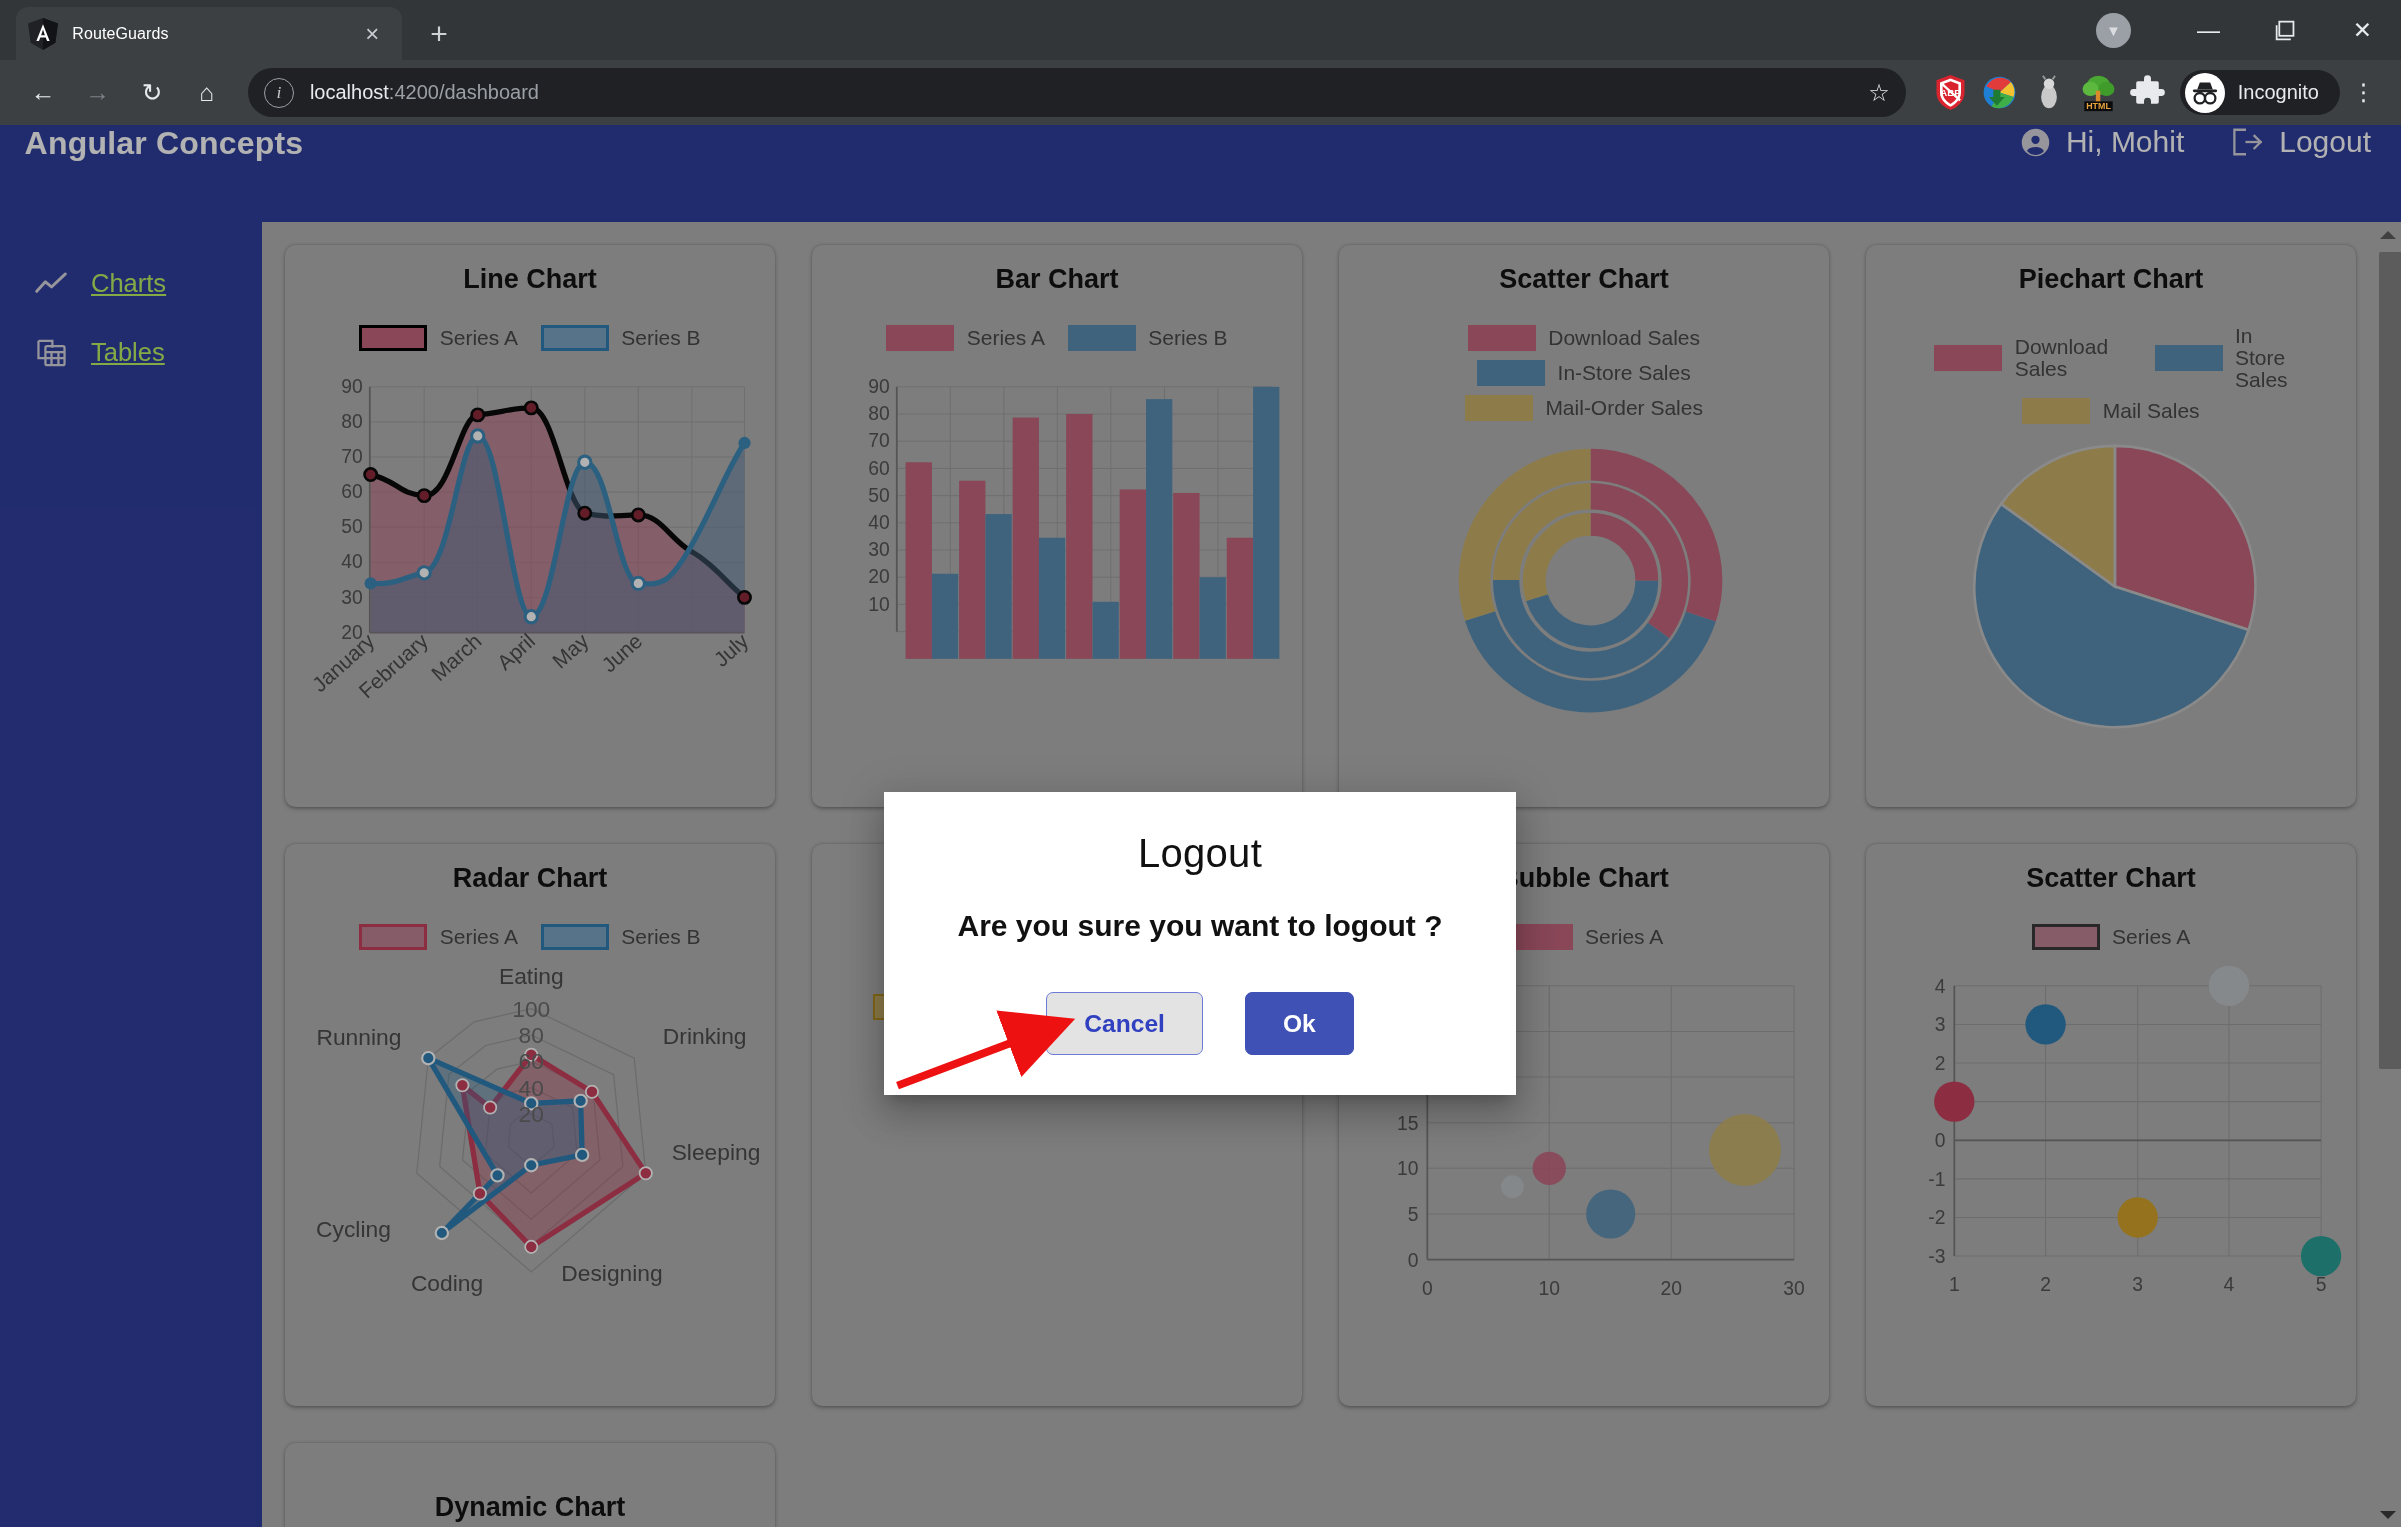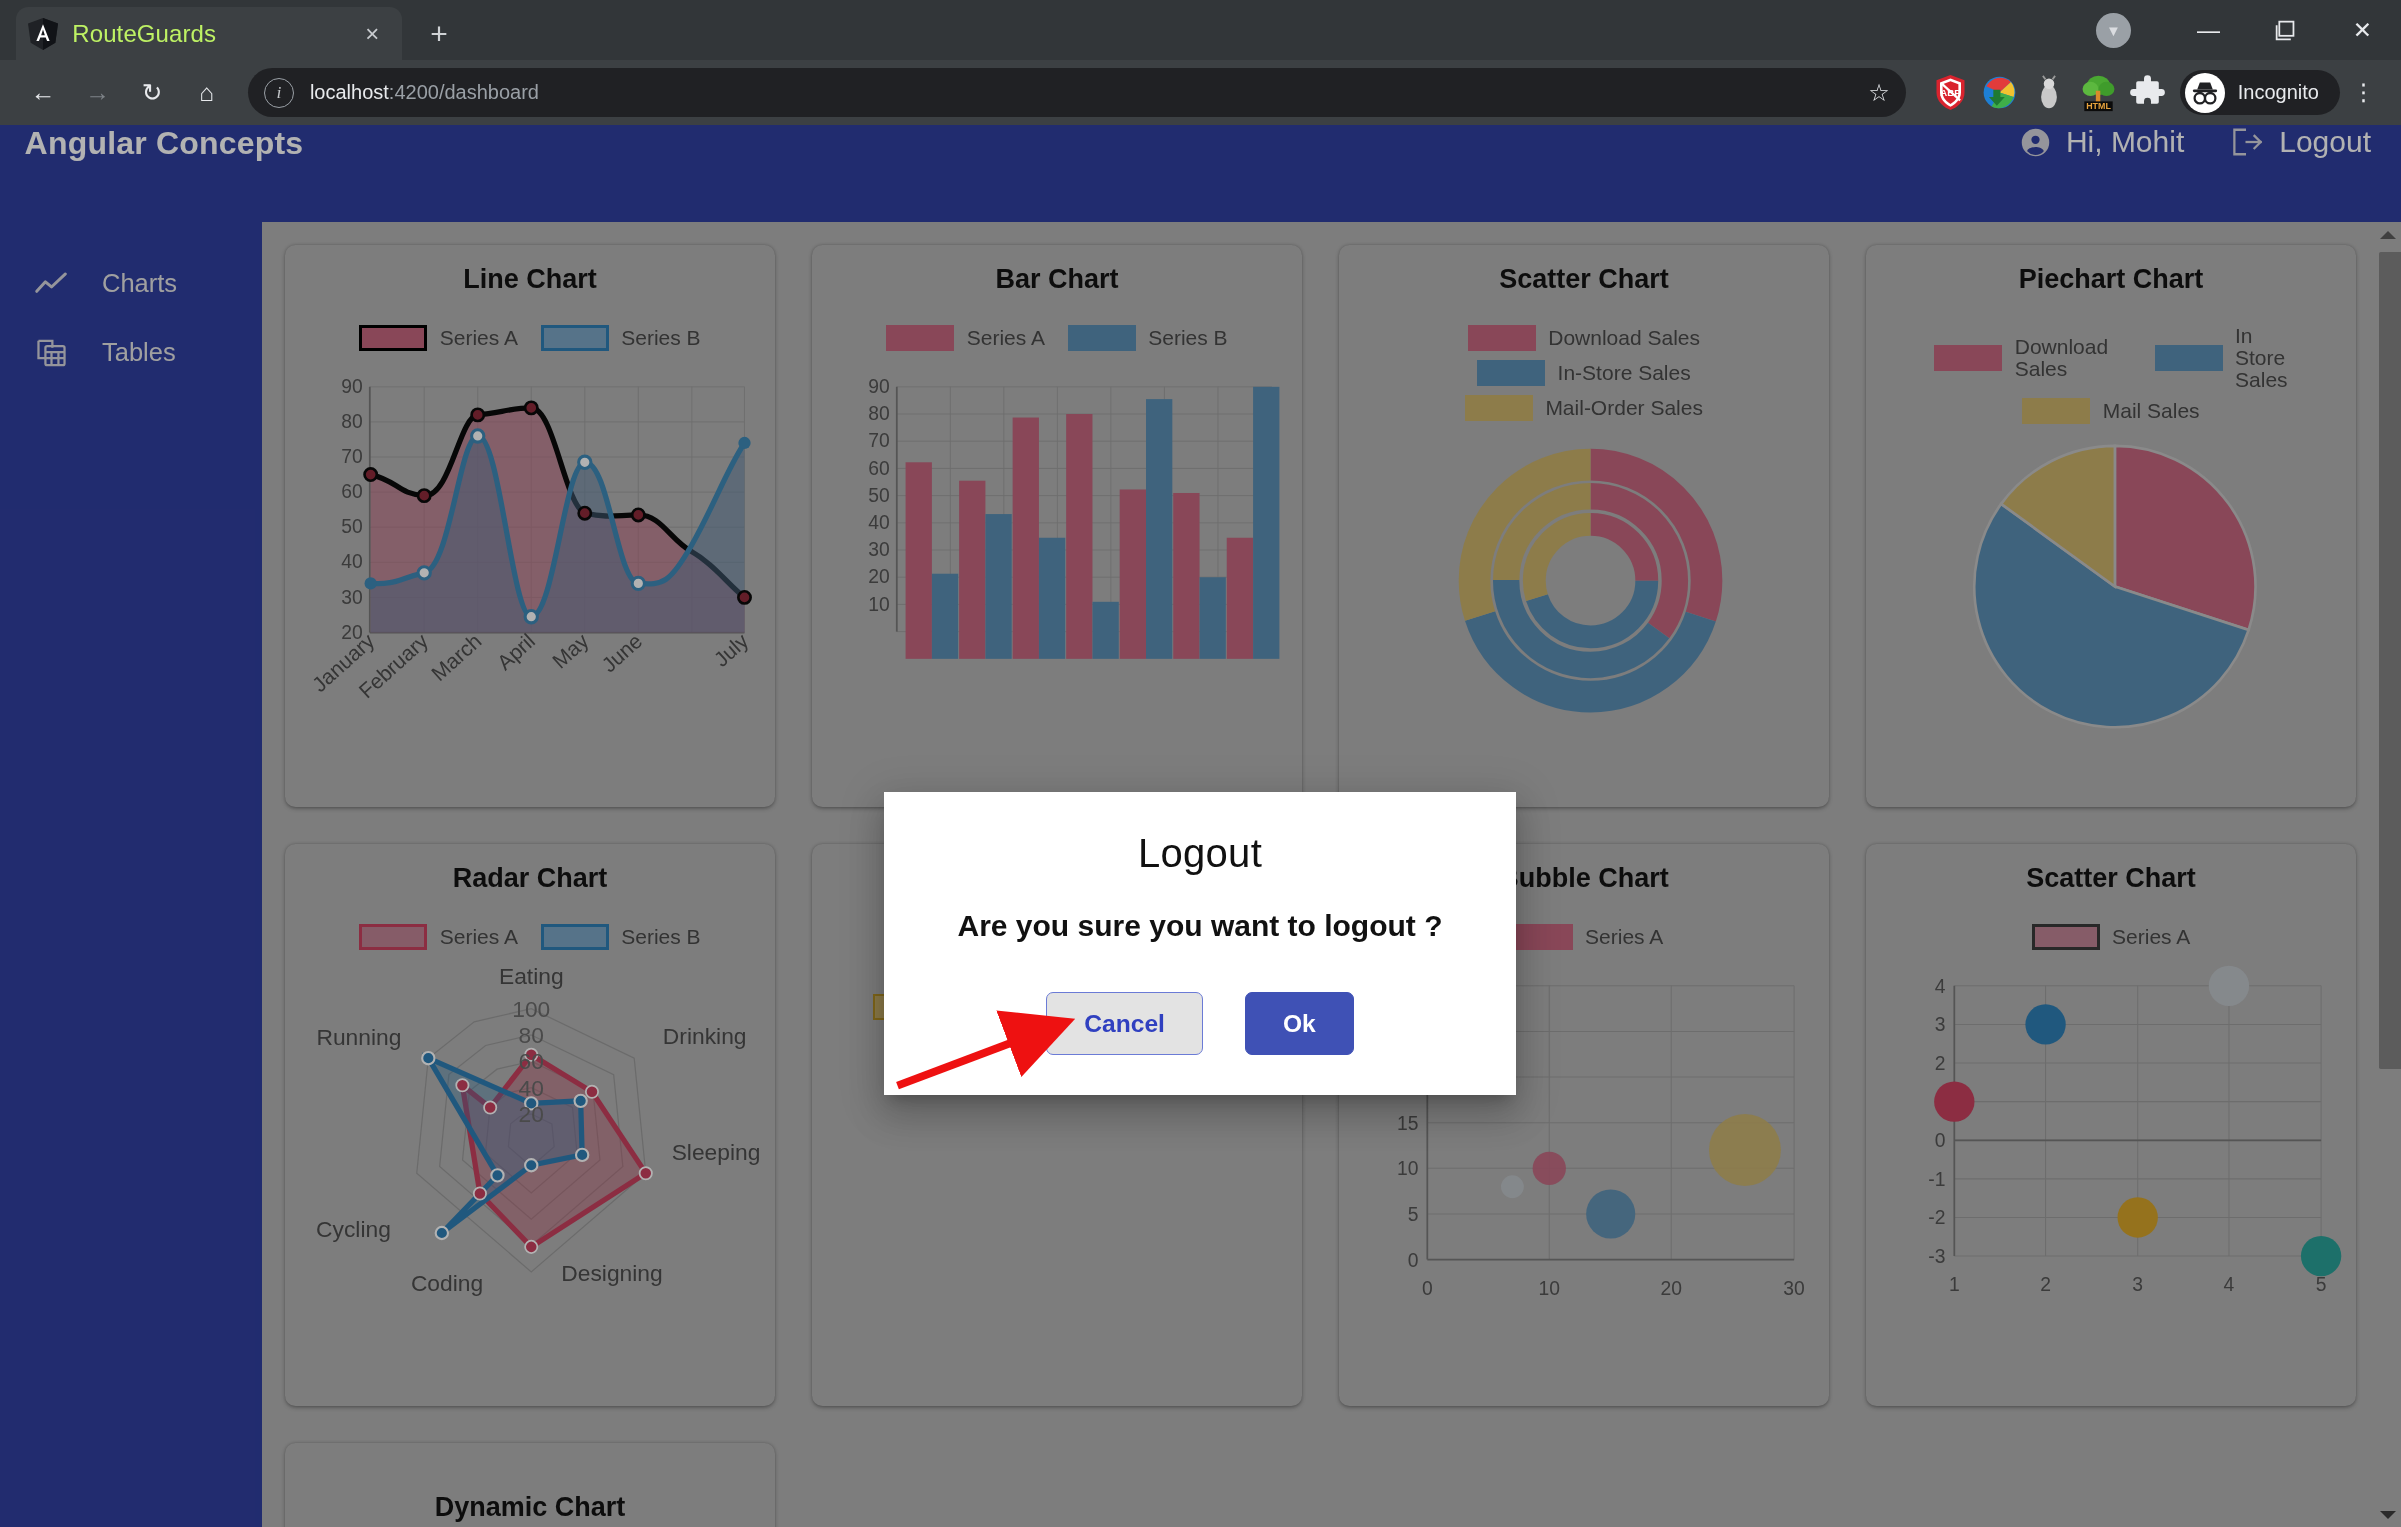--- a/index.html
+++ b/index.html
@@ -21,21 +21,21 @@
     width: 386px; height: 53px; background: #3c4043;
     border-radius: 12.3px 12.3px 0 0; display: flex; align-items: center;
     padding: 0 12.3px; position: relative;
   }
   .ng-logo {
     width: 30px; height: 32px; flex: 0 0 30px; margin-right: 14px;
     position: relative;
   }
   .ng-logo svg { display: block; }
   .tab-title {
-    color: #bef264; font-size: 24px; flex: 1 1 auto;
+    color: #ffffff; font-size: 16px; flex: 1 1 auto;
     white-space: nowrap; overflow: hidden; text-overflow: ellipsis;
     letter-spacing: 0.1px;
   }
   .tab-close {
     color: #c8cbcf; font-size: 24px; width: 35px; text-align: center;
     line-height: 1; font-weight: 300; cursor: pointer;
   }
   .newtab {
     color: #cfd2d5; font-size: 30px; width: 53px; text-align: center;
     font-weight: 300; margin-left: 10.5px; margin-bottom: 8.8px; cursor: pointer;
@@ -103,22 +103,22 @@
     padding: 0 30px 0 24.6px; color: #fff;
   }
   .brand { font-size: 32px; font-weight: 700; letter-spacing: 0.2px; }
   .appbar-right { margin-left: auto; display: flex; align-items: center; gap: 46px; }
   .appbar-item { display: flex; align-items: center; gap: 14px; font-size: 30px;
                  cursor: pointer; font-weight: 400; }
 
   .body-row { display: flex; height: calc(1403px - 97px); }
   .sidebar { width: 262px; flex: 0 0 262px; background: #303f9f; padding-top: 28px; }
   .side-item {
-    display: flex; align-items: center; gap: 34px; padding: 19.3px 0 19.3px 35px;
-    color: #e5e5e5; font-size: 25.5px; cursor: pointer;
+    display: flex; align-items: center; gap: 23px; padding: 19.3px 0 19.3px 35px;
+    color: #bef264; font-size: 25.5px; cursor: pointer; text-decoration: underline;
   }
 
   .content { flex: 1 1 auto; background: #b3b3b3; padding: 23px 19.3px 0 23px;
              position: relative; overflow: hidden; }
   .grid { display: flex; flex-wrap: wrap; gap: 37px 37px; }
   .card {
     width: 490px; background: #b3b3b3; border-radius: 10.5px;
     box-shadow: 0 1.8px 4.4px rgba(0,0,0,.22), 0 0.9px 2.6px rgba(0,0,0,.16);
     padding: 19.3px 16px 16px; height: 562px; position: relative;
   }

